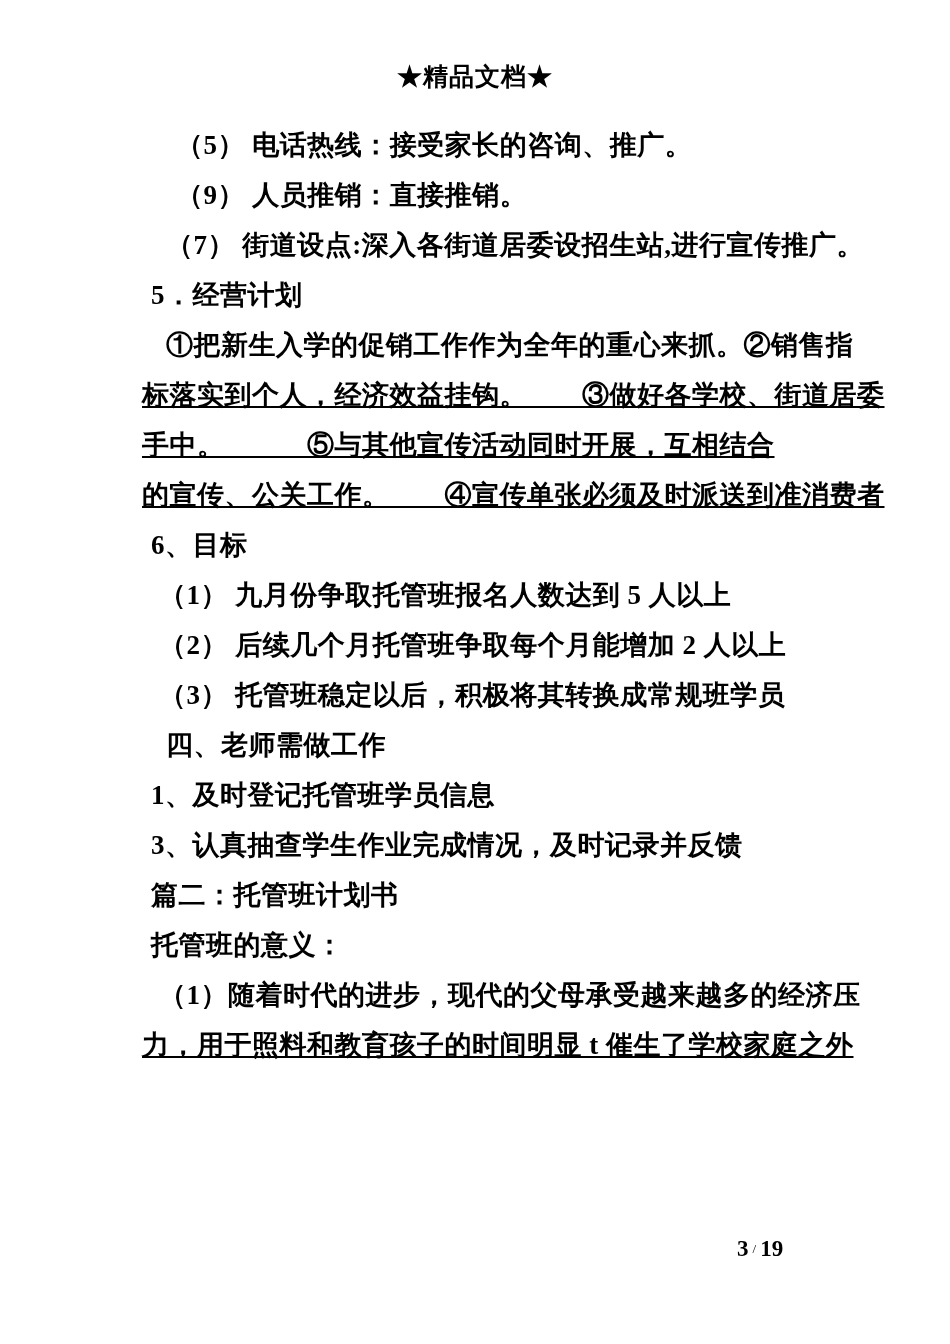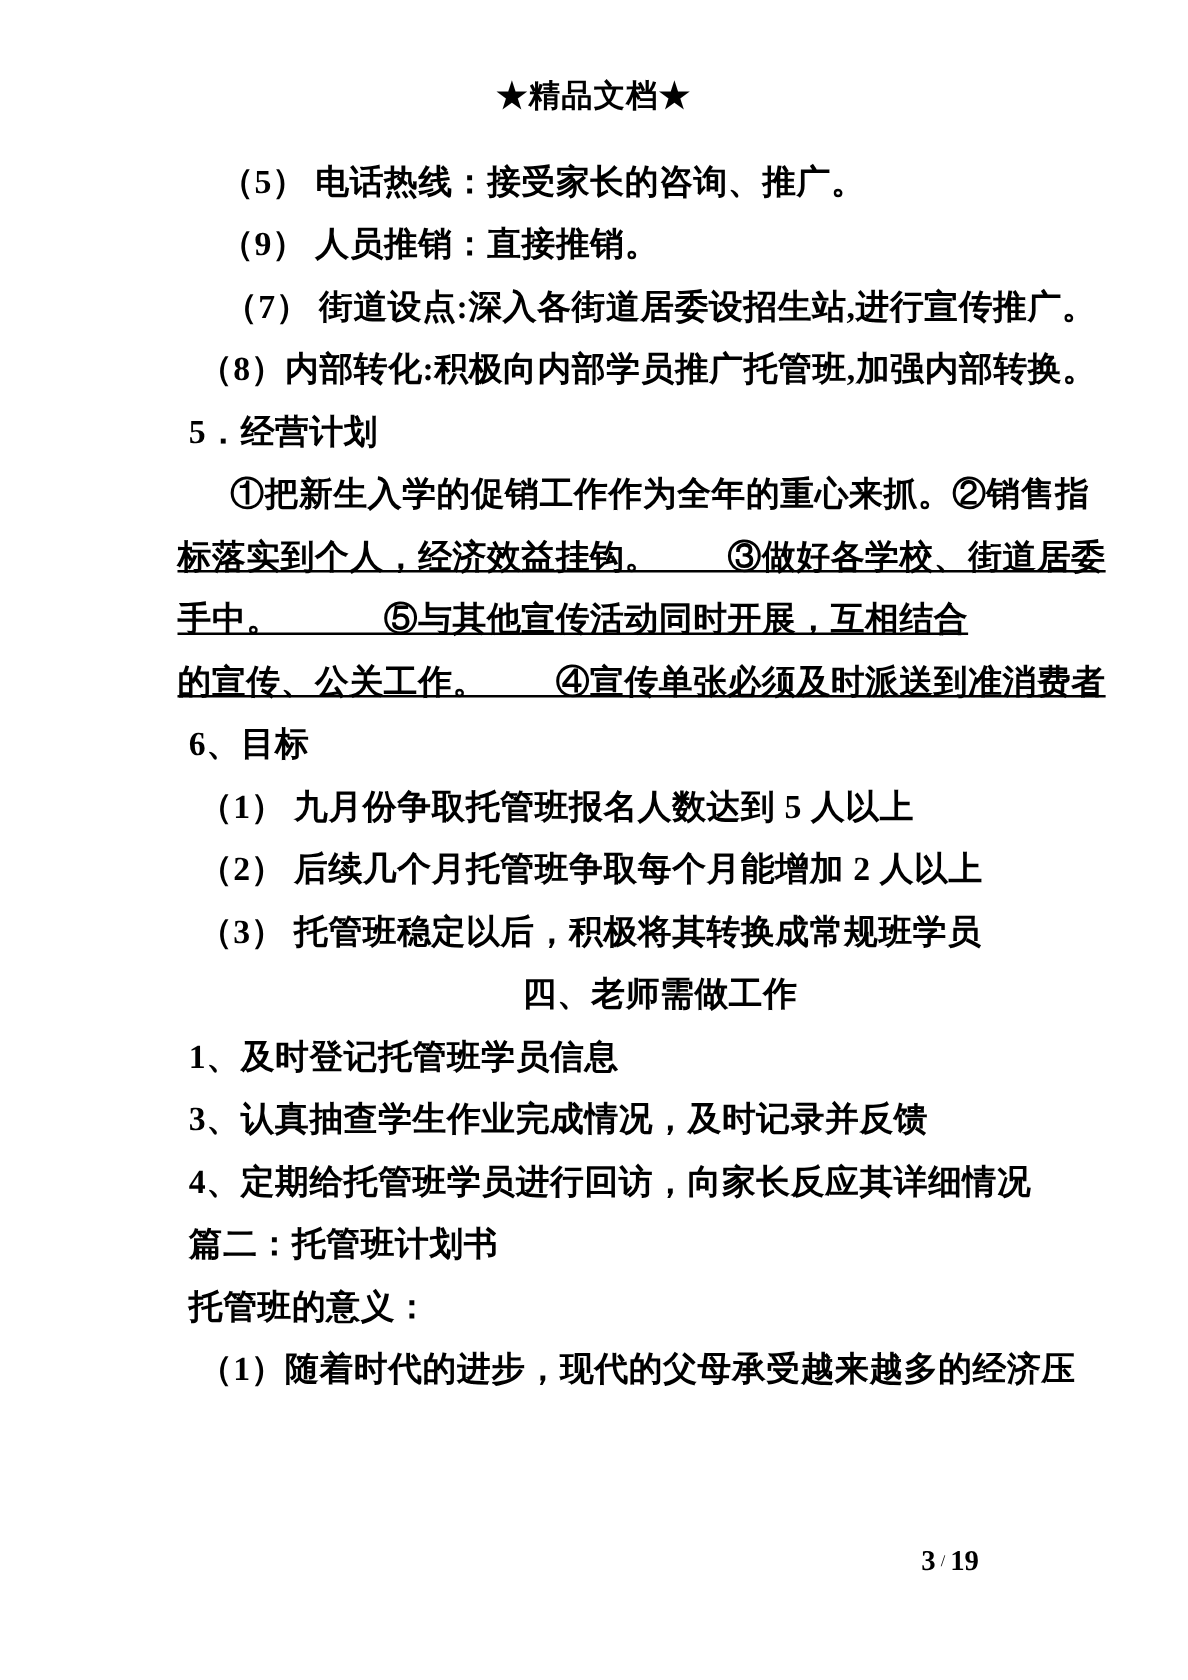--- a/index.html
+++ b/index.html
@@ -38,21 +38,21 @@
     height: 50px;
     line-height: 50px;
     font-size: 27px;
     font-weight: bold;
     white-space: pre;
     letter-spacing: 0.5px;
   }
   .ind-0 { padding-left: 0; text-decoration: underline; }
   .ind-1 { padding-left: 9px; }
   .ind-2 { padding-left: 17px; }
-  .ind-3 { padding-left: 24px; text-align: center; }
+  .ind-3 { padding-left: 24px; }
   .ind-4 { padding-left: 34px; }
   .doc-footer {
     position: absolute;
     top: 1236px;
     left: 737px;
     font-size: 23px;
     font-weight: bold;
     white-space: nowrap;
   }
   .doc-footer .sep {
@@ -67,36 +67,35 @@
 <body>
 
 <div class="page">
 
   <div class="doc-header">★精品文档★</div>
 
   <div class="doc-body">
       <div class="line ind-4">（5） 电话热线：接受家长的咨询、推广。</div>
       <div class="line ind-4">（9） 人员推销：直接推销。</div>
       <div class="line ind-3">（7） 街道设点:深入各街道居委设招生站,进行宣传推广。</div>
-      <div class="line ind-2">（8）内部转化:积极向内部学员推广托管班,加强内部转换。</div>
       <div class="line ind-1">5．经营计划</div>
       <div class="line ind-3">①把新生入学的促销工作作为全年的重心来抓。②销售指</div>
       <div class="line ind-0">标落实到个人，经济效益挂钩。　　③做好各学校、街道居委</div>
       <div class="line ind-0">手中。　　　⑤与其他宣传活动同时开展，互相结合</div>
       <div class="line ind-0">的宣传、公关工作。　　④宣传单张必须及时派送到准消费者</div>
       <div class="line ind-1">6、目标</div>
       <div class="line ind-2">（1） 九月份争取托管班报名人数达到 5 人以上</div>
       <div class="line ind-2">（2） 后续几个月托管班争取每个月能增加 2 人以上</div>
       <div class="line ind-2">（3） 托管班稳定以后，积极将其转换成常规班学员</div>
       <div class="line ind-3">四、老师需做工作</div>
       <div class="line ind-1">1、及时登记托管班学员信息</div>
       <div class="line ind-1">3、认真抽查学生作业完成情况，及时记录并反馈</div>
-      <div class="line ind-1">4、定期给托管班学员进行回访，向家长反应其详细情况</div>
       <div class="line ind-1">篇二：托管班计划书</div>
       <div class="line ind-1">托管班的意义：</div>
       <div class="line ind-2">（1）随着时代的进步，现代的父母承受越来越多的经济压</div>
+      <div class="line ind-0">力，用于照料和教育孩子的时间明显 t 催生了学校家庭之外</div>
     </div>
 
   <div class="doc-footer">
     <span>3</span><span class="sep">/</span><span>19</span>
   </div>
 
 </div>
 
 </body></html>

